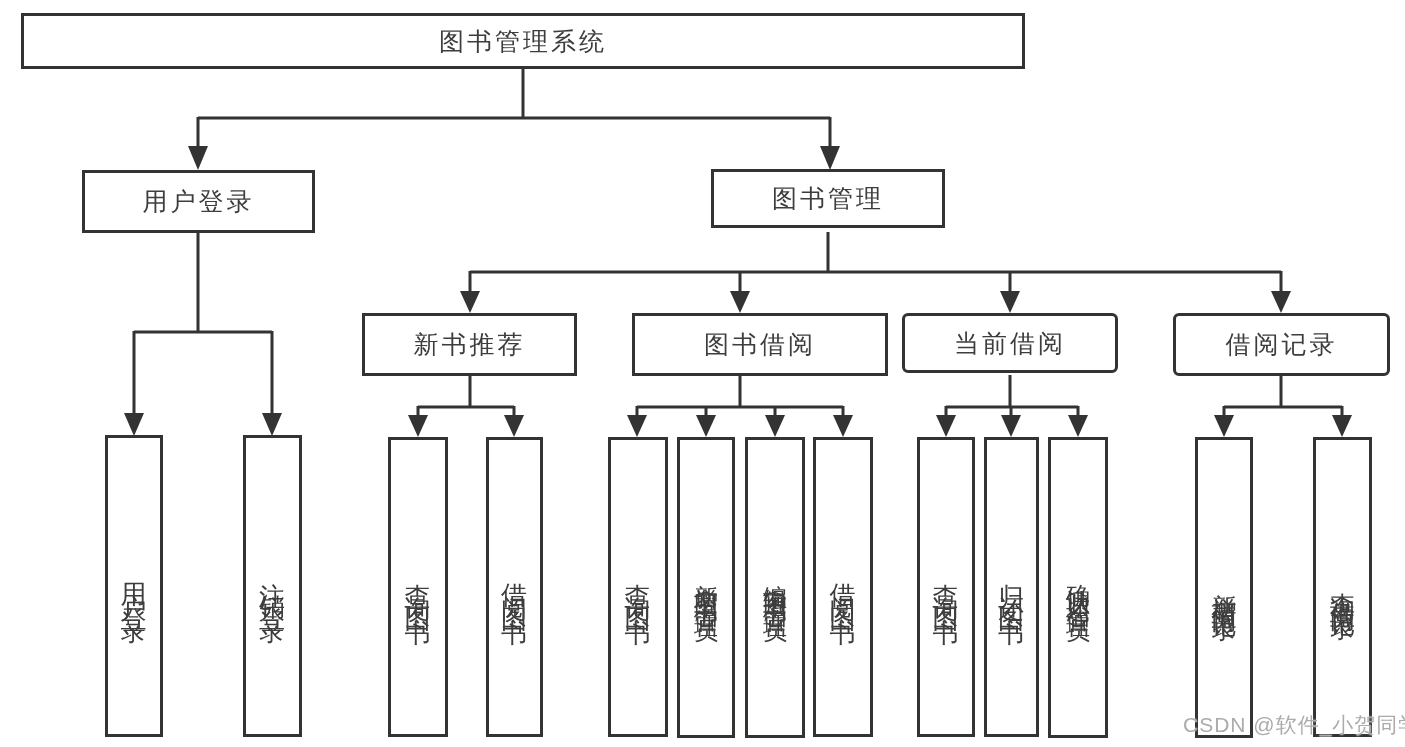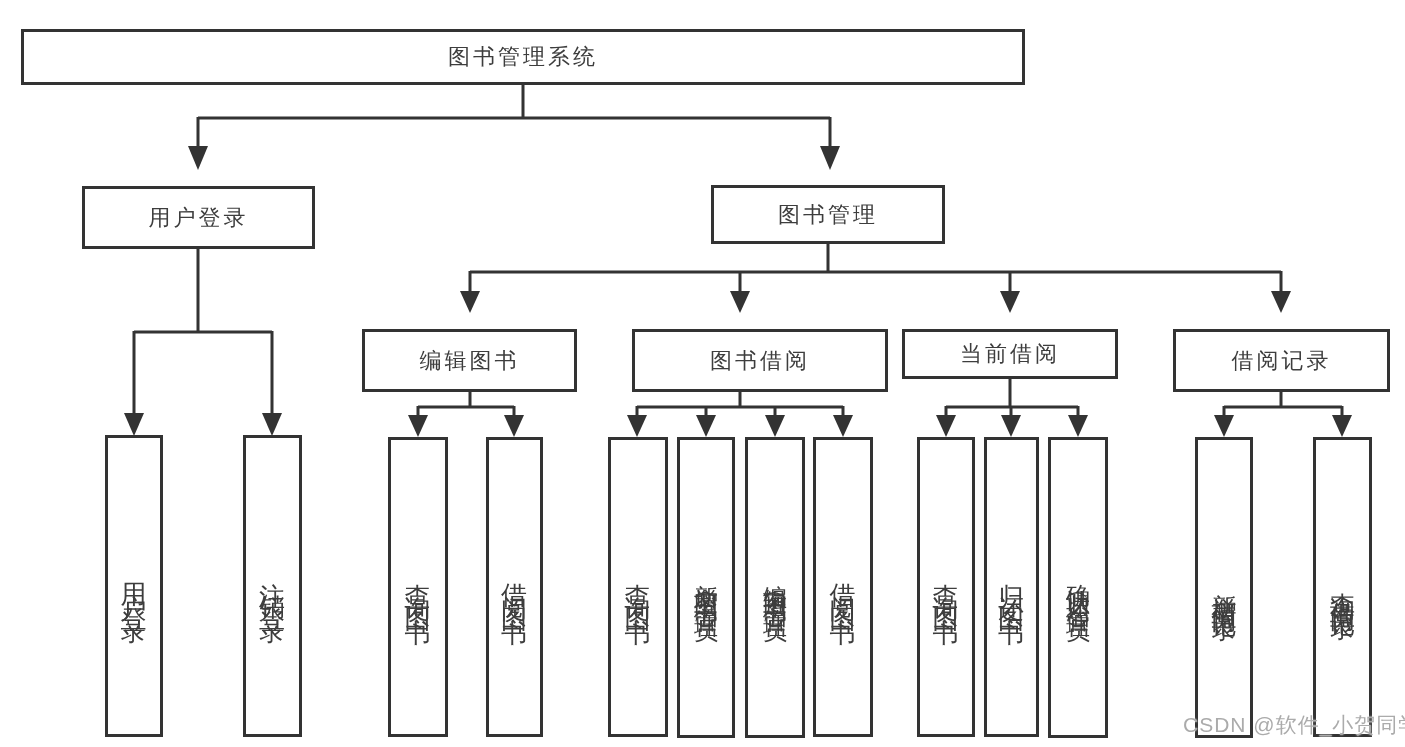--- a/index.html
+++ b/index.html
@@ -8,21 +8,21 @@
     font-family:"Liberation Sans","DejaVu Sans",sans-serif;
   }
   .canvas{position:absolute;inset:0;}
   svg.connectors{position:absolute;left:0;top:0;z-index:1;}
   .node{
     position:absolute;z-index:2;background:#ffffff;
     border:3px solid #333333;box-sizing:border-box;
     display:flex;align-items:center;justify-content:center;
     color:#3d3d3d;
   }
-  .hbox{font-size:22px;letter-spacing:3px;margin-top:16px;}
+  .hbox{font-size:25px;letter-spacing:3px;}
   .vbox{
     writing-mode:vertical-lr;
     font-size:26px;letter-spacing:12px;
     line-height:1;
   }
   .vbox.mid{font-size:25px;letter-spacing:5px;}
   .vbox.long{font-size:24px;letter-spacing:5px;}
   .watermark{
     position:absolute;left:1183px;top:711px;z-index:5;
     font-size:21px;color:#ababab;letter-spacing:1px;white-space:nowrap;
@@ -82,24 +82,24 @@
       <polygon fill="#333333" stroke="none" points="1214,415 1234,415 1224,437"></polygon>
       <polygon fill="#333333" stroke="none" points="1332,415 1352,415 1342,437"></polygon>
     </g>
   </svg>
 
   <div class="node hbox" style="left:21px;top:13px;width:1004px;height:56px;">图书管理系统</div>
 
   <div class="node hbox" style="left:82px;top:170px;width:233px;height:63px;">用户登录</div>
   <div class="node hbox" style="left:711px;top:169px;width:234px;height:59px;">图书管理</div>
 
-  <div class="node hbox" style="left:362px;top:313px;width:215px;height:63px;">编辑图书</div>
+  <div class="node hbox" style="left:362px;top:313px;width:215px;height:63px;">新书推荐</div>
   <div class="node hbox" style="left:632px;top:313px;width:256px;height:63px;">图书借阅</div>
-  <div class="node hbox" style="left:902px;top:313px;width:216px;height:50px;">当前借阅</div>
-  <div class="node hbox" style="left:1173px;top:313px;width:217px;height:63px;">借阅记录</div>
+  <div class="node hbox" style="left:902px;top:313px;width:216px;height:60px;border-radius:6px;">当前借阅</div>
+  <div class="node hbox" style="left:1173px;top:313px;width:217px;height:63px;border-radius:6px;">借阅记录</div>
 
   <div class="node vbox" style="left:105px;top:435px;width:58px;height:302px;">用户登录</div>
   <div class="node vbox" style="left:243px;top:435px;width:59px;height:302px;">注销登录</div>
 
   <div class="node vbox" style="left:388px;top:437px;width:60px;height:300px;">查询图书</div>
   <div class="node vbox" style="left:486px;top:437px;width:57px;height:300px;">借阅图书</div>
 
   <div class="node vbox" style="left:608px;top:437px;width:60px;height:300px;">查询图书</div>
   <div class="node vbox long" style="left:677px;top:437px;width:58px;height:301px;">新增图书（管理员）</div>
   <div class="node vbox long" style="left:745px;top:437px;width:60px;height:301px;">编辑图书（管理员）</div>

